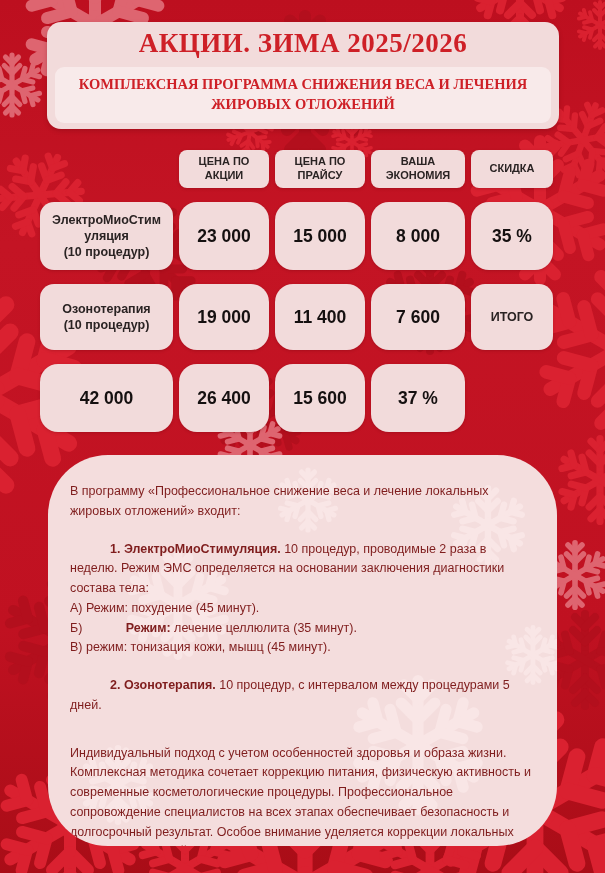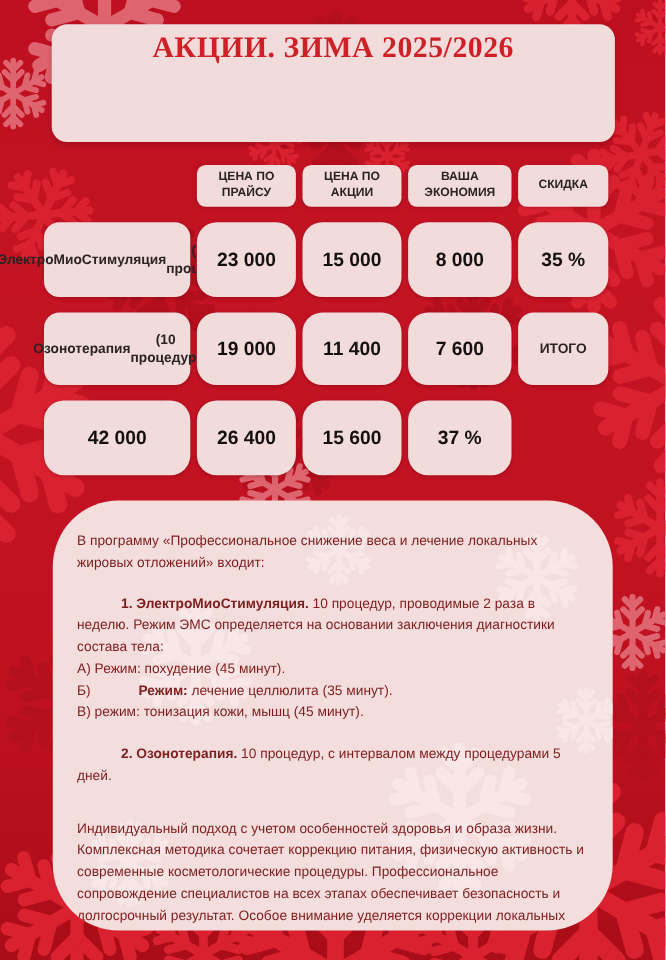--- a/index.html
+++ b/index.html
@@ -45,21 +45,21 @@
   .spacer { background:transparent; }
   .th {
     background:#f2dbdb; border-radius:8px;
     display:flex; align-items:center; justify-content:center;
     text-align:center; font-weight:bold; font-size:11px; line-height:1.25;
     color:#2a2323; padding:2px 8px; box-sizing:border-box;
     box-shadow:0 1px 3px rgba(90,0,10,.25);
   }
   .rowlabel {
     background:#f2dbdb; border-radius:14px;
-    display:flex; flex-direction:row; align-items:center; justify-content:center;
+    display:flex; flex-direction:column; align-items:center; justify-content:center;
     font-weight:bold; font-size:12.5px; line-height:1.3; color:#2a2323;
     text-align:center; padding:2px 20px; box-sizing:border-box;
     box-shadow:0 1px 3px rgba(90,0,10,.25);
   }
   .cell {
     background:#f2dbdb; border-radius:18px;
     display:flex; align-items:center; justify-content:center;
     font-weight:bold; font-size:17.5px; color:#151010;
     box-shadow:0 1px 3px rgba(90,0,10,.25);
   }
@@ -132,26 +132,29 @@
       <use href="#flake" transform="translate(70,825) scale(1.5)"></use>
       <use href="#flake" transform="translate(185,868) scale(1.0)"></use>
       <use href="#flake" transform="translate(305,885) scale(1.9)"></use>
       <use href="#flake" transform="translate(535,810) scale(2.1)"></use>
       <use href="#flake" transform="translate(430,870) scale(1.1)"></use>
     </g>
   </svg>
 
   <div class="header-card">
     <div class="title">АКЦИИ. ЗИМА 2025/2026</div>
+    <div class="subtitle-box">
+      <div class="subtitle">КОМПЛЕКСНАЯ ПРОГРАММА СНИЖЕНИЯ ВЕСА И ЛЕЧЕНИЯ ЖИРОВЫХ ОТЛОЖЕНИЙ</div>
+    </div>
   </div>
 
   <div class="price-table">
     <div class="spacer"></div>
+    <div class="th">ЦЕНА ПО АКЦИИ</div>
     <div class="th">ЦЕНА ПО ПРАЙСУ</div>
-    <div class="th">ЦЕНА ПО АКЦИИ</div>
     <div class="th">ВАША ЭКОНОМИЯ</div>
     <div class="th">СКИДКА</div>
 
     <div class="rowlabel">
       <div>ЭлектроМиоСтим</div>
       <div>уляция</div>
       <div>(10 процедур)</div>
     </div>
     <div class="cell">23 000</div>
     <div class="cell">15 000</div>

